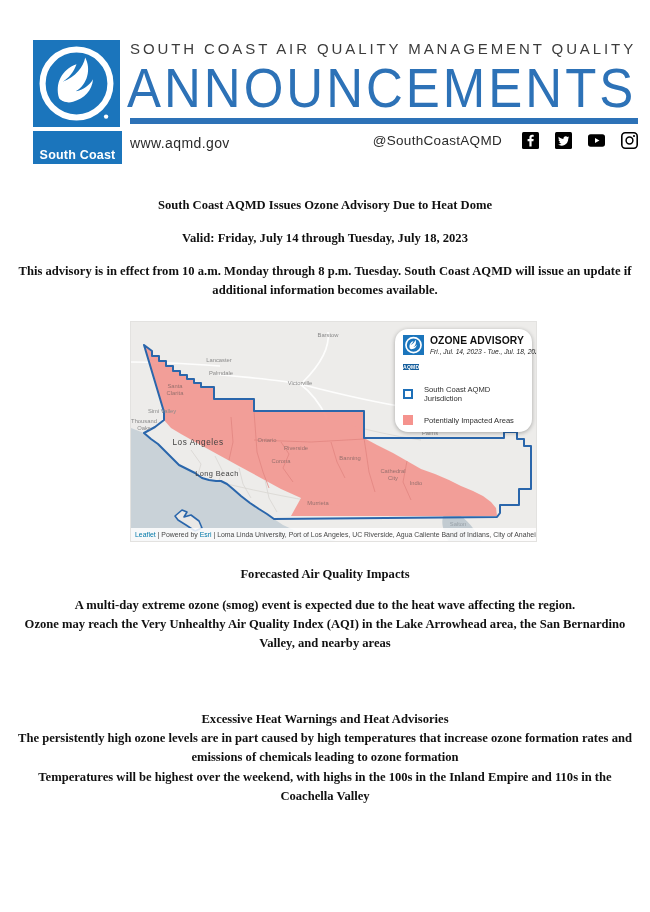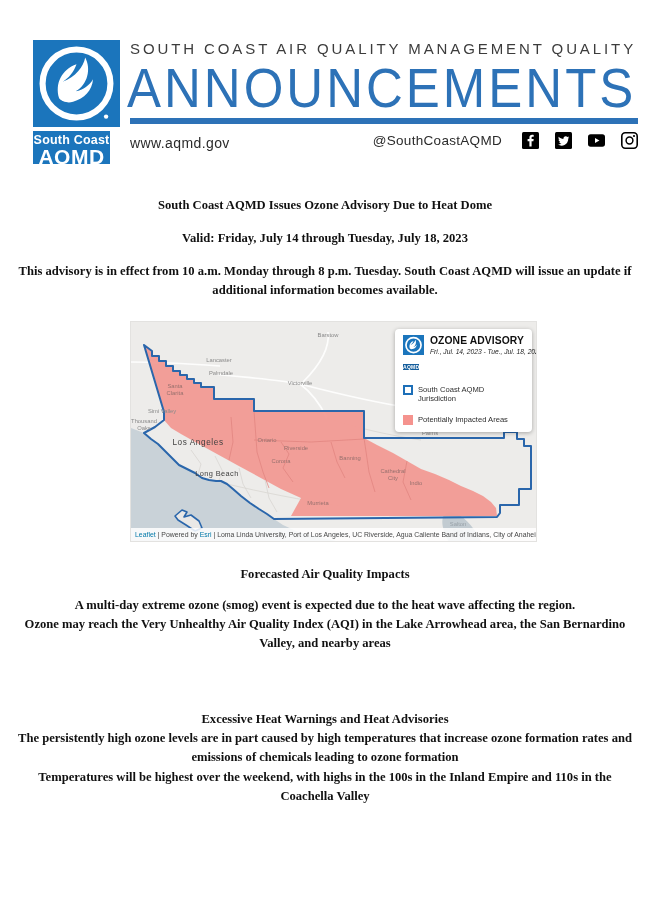--- a/index.html
+++ b/index.html
@@ -8,24 +8,24 @@
     width:650px; height:912px; position:relative; overflow:hidden;
     font-family:"Liberation Serif", serif; color:#151515;
   }
 
   
   .logo-square {
     position:absolute; left:33px; top:40px; width:87px; height:87px;
     background:#1b75bc;
   }
   .logo-textbox {
-    position:absolute; left:33px; top:131px; width:77px; height:33px;
+    position:absolute; left:33px; top:131px; width:89px; height:33px;
     background:#1b75bc; color:#fff; text-align:center;
     font-family:"Liberation Sans", sans-serif; line-height:1;
-    padding-top:3px;
+    padding-top:18px;
   }
   .logo-textbox .l1 { font-size:12.5px; font-weight:bold; letter-spacing:.2px; }
   .logo-textbox .l2 { font-size:21px; font-weight:bold; letter-spacing:.5px; margin-top:-1px; }
 
   .district-title {
     position:absolute; left:130px; top:40px; width:515px;
     font-family:"Liberation Sans", sans-serif;
     font-size:15px; letter-spacing:2.9px; color:#3c3c3c; white-space:nowrap;
   }
   .announce-title {
@@ -72,34 +72,34 @@
     font-family:"Liberation Sans", sans-serif; font-size:5.8px; color:#8a8a8a;
     white-space:pre-line; text-align:center; line-height:1.15; pointer-events:none;
   }
   .mlabel.big  { font-size:8.2px; color:#3f3f3f; letter-spacing:.6px; }
   .mlabel.mid  { font-size:7.4px; color:#3f3f3f; letter-spacing:.4px; }
   .mlabel.onpink { color:#97706d; }
   .mlabel.water  { color:#98a1a8; }
 
   .legend {
     position:absolute; top:7px; right:4px; width:137px;
-    background:#fff; border-radius:4px; box-shadow:0 1px 4px rgba(0,0,0,.3);
+    background:#fff; border-radius:13px; box-shadow:0 1px 4px rgba(0,0,0,.3);
     padding:6px 8px 7px 8px; font-family:"Liberation Sans", sans-serif;
   }
   .legend-head { display:flex; gap:6px; align-items:flex-start; }
   .mini-logo { width:21px; flex:0 0 21px; }
   .mini-logo .sq { width:21px; height:20px; background:#1b75bc; display:block; }
   .mini-logo .bar {
     width:21px; height:8px; background:#155e9c; color:#fff; font-size:5px; font-weight:bold;
     text-align:center; line-height:8px; letter-spacing:.3px;
   }
   .legend-title { font-size:10.3px; font-weight:bold; color:#101010; letter-spacing:.1px; }
   .legend-date  { font-size:6.7px; font-style:italic; color:#222; margin-top:2px; white-space:nowrap; }
   .legend-items { margin-top:6px; }
-  .legend-item  { display:flex; align-items:flex-start; gap:5px; margin-top:12px; }
+  .legend-item  { display:flex; align-items:center; gap:11px; margin-top:12px; }
   .swatch { width:10px; height:10px; flex:0 0 10px; }
   .swatch.jur { background:#fff; border:2px solid #1d6fb8; }
   .swatch.imp { background:#f5938e; }
   .legend-item .lab { font-size:7.6px; color:#2e2e2e; }
 
   .attribution {
     position:absolute; left:0; right:0; bottom:0; height:13px;
     background:rgba(255,255,255,.85);
     font-family:"Liberation Sans", sans-serif; font-size:6.9px; color:#474747;
     line-height:13px; padding:0 4px; white-space:nowrap; overflow:hidden;

